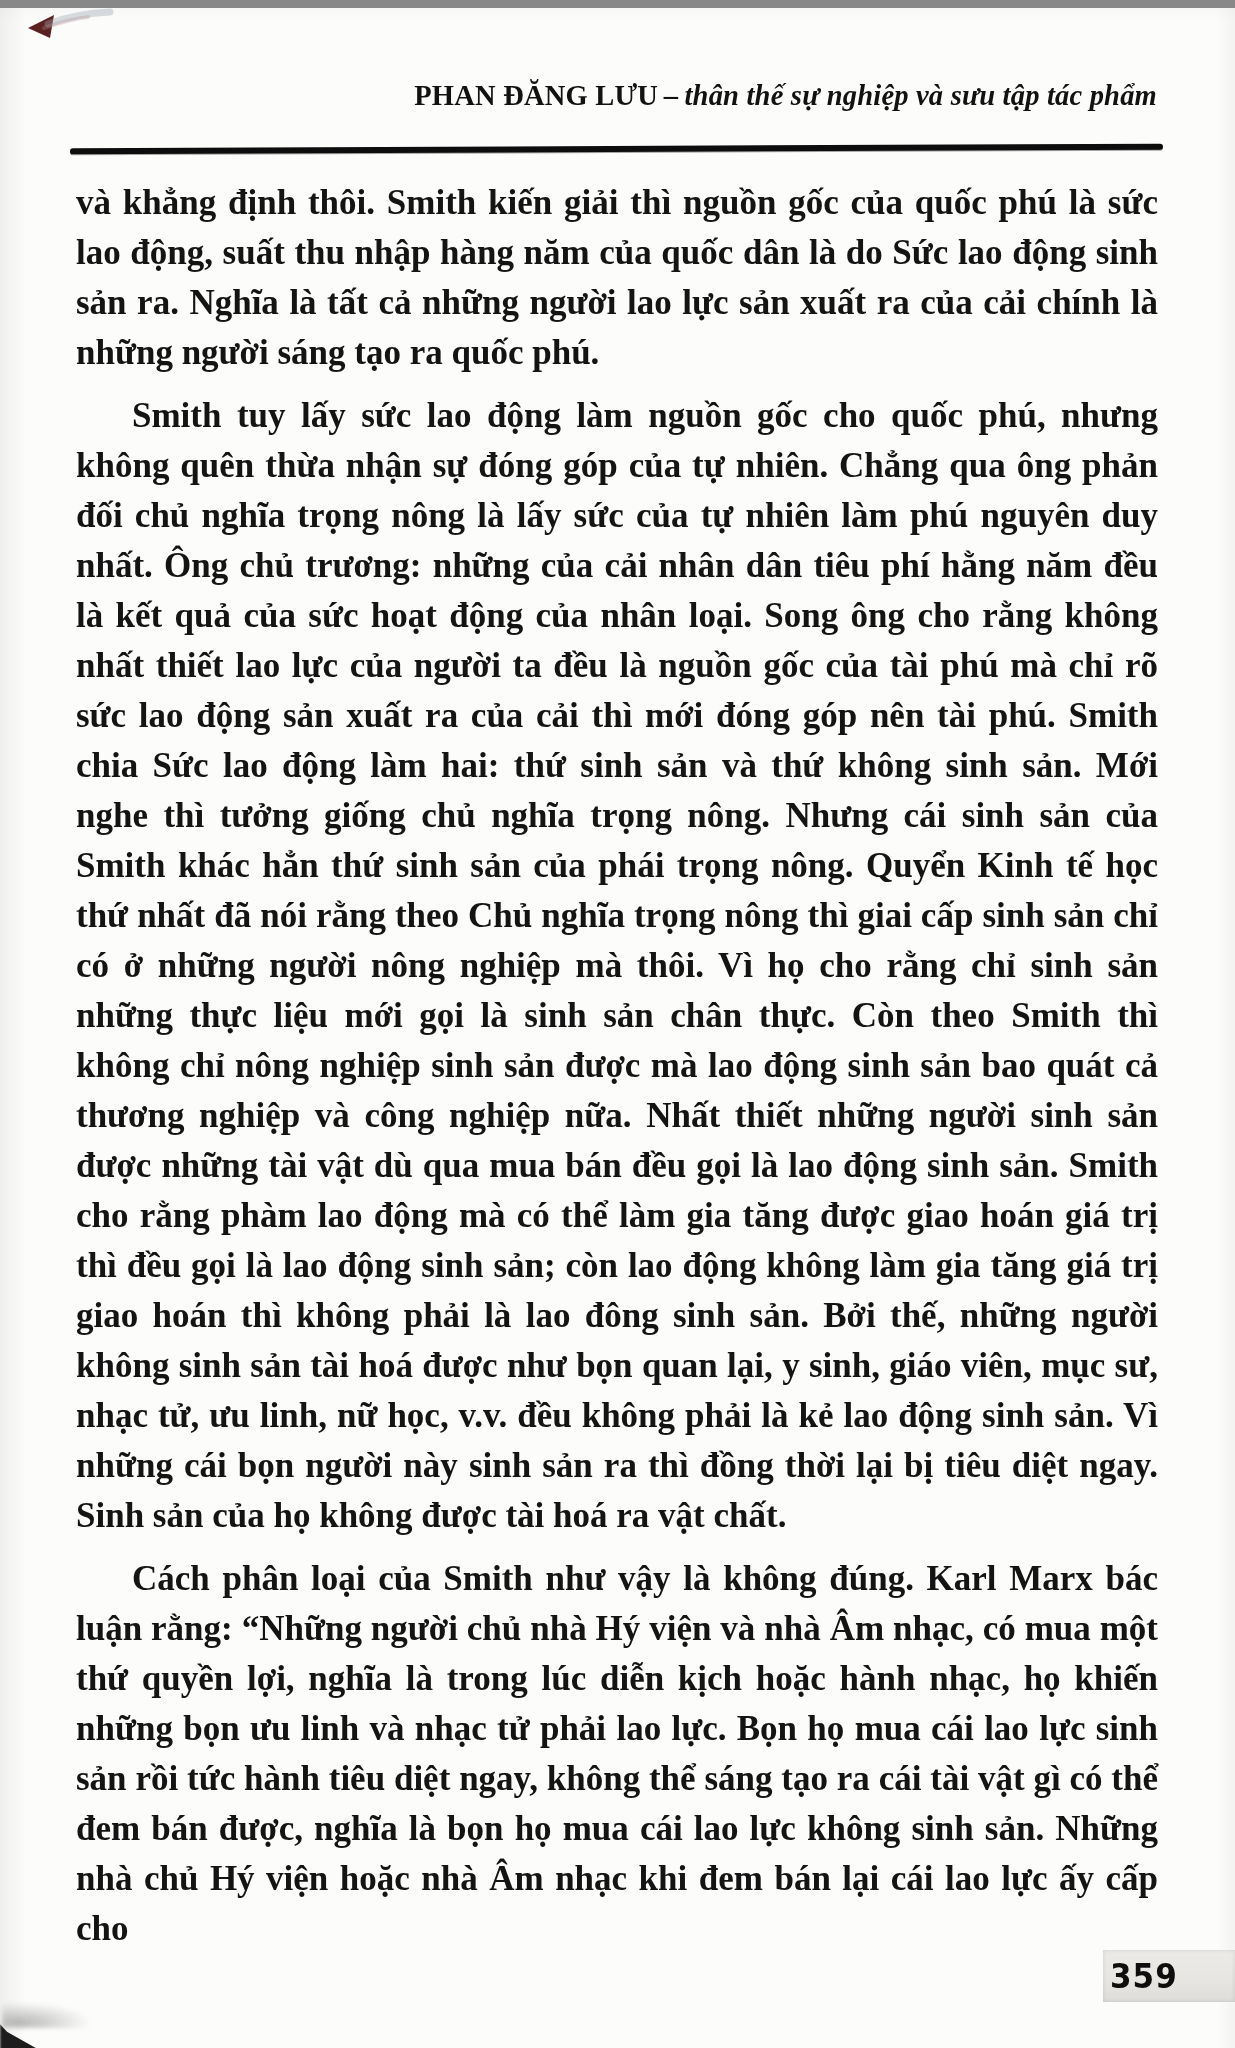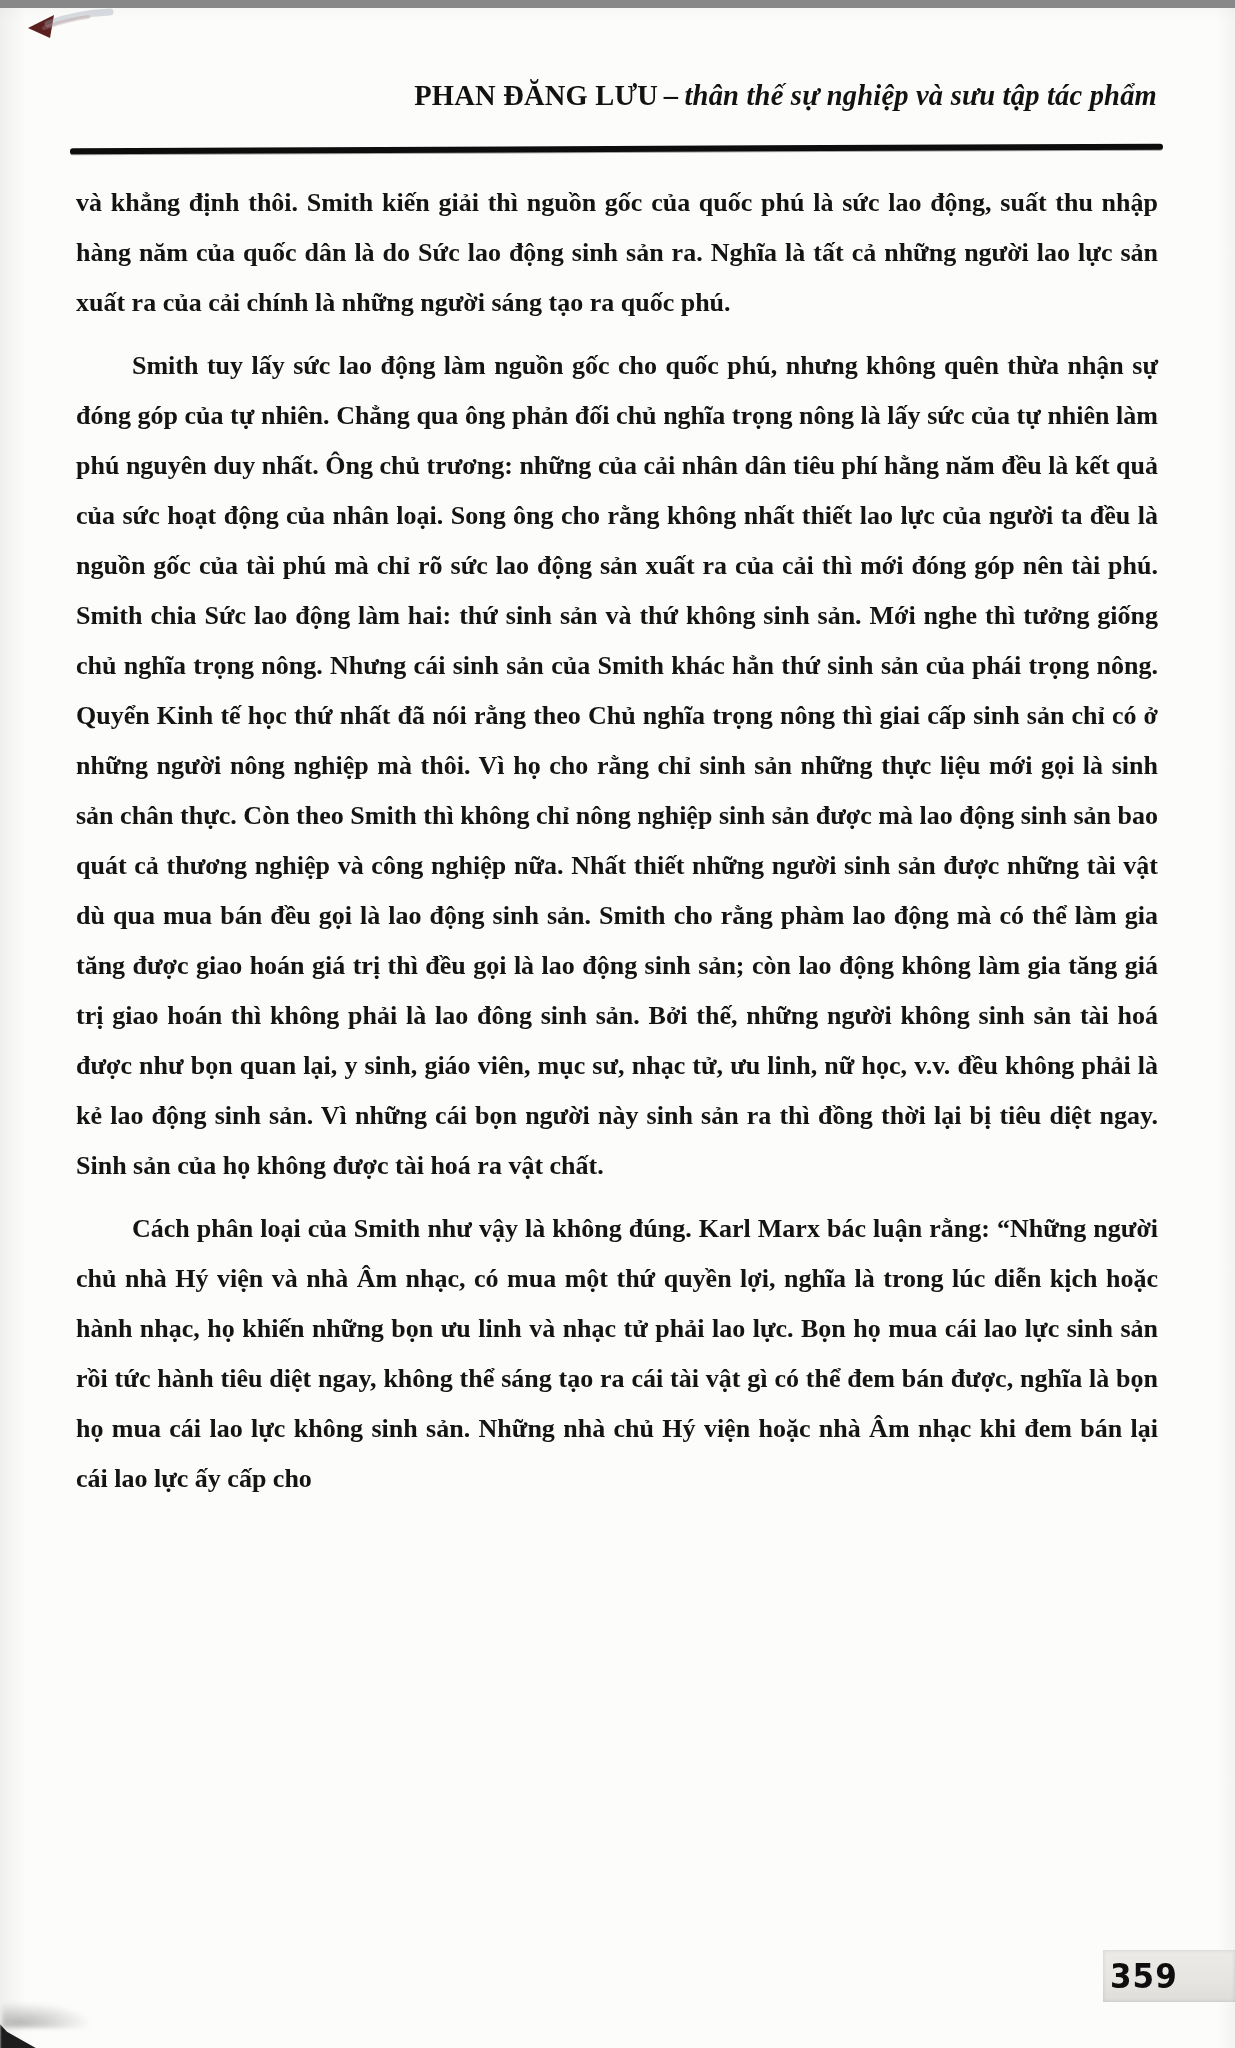--- a/index.html
+++ b/index.html
@@ -36,21 +36,21 @@
   .rule{
     position:absolute;left:70px;right:72px;top:138px;height:6px;
     background:#0d0d0d;border-radius:4px;
     transform:rotate(-0.25deg);
     box-shadow:0 1px 0 rgba(0,0,0,.35);
   }
 
   
   .bodytext{
     position:absolute;left:76px;right:77px;top:170px;
-    font-size:26px;line-height:50px;font-weight:700;
+    font-size:35px;line-height:50px;font-weight:700;
     text-align:justify;
     color:#141414;
   }
   .bodytext p{margin:0 0 13px 0;text-indent:56px;}
   .bodytext p.cont{text-indent:0;}
 
   
   .badge-strip{
     position:absolute;left:1103px;right:0;top:1942px;height:52px;
     background:linear-gradient(180deg,#edebe8 0%,#e7e5e1 60%,#dfddd9 100%);

